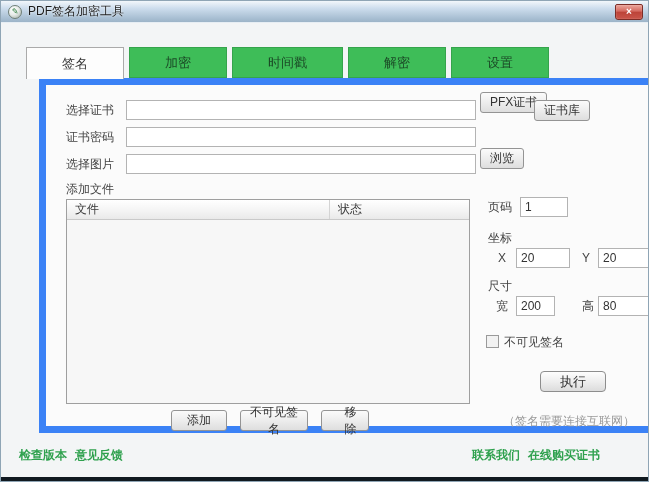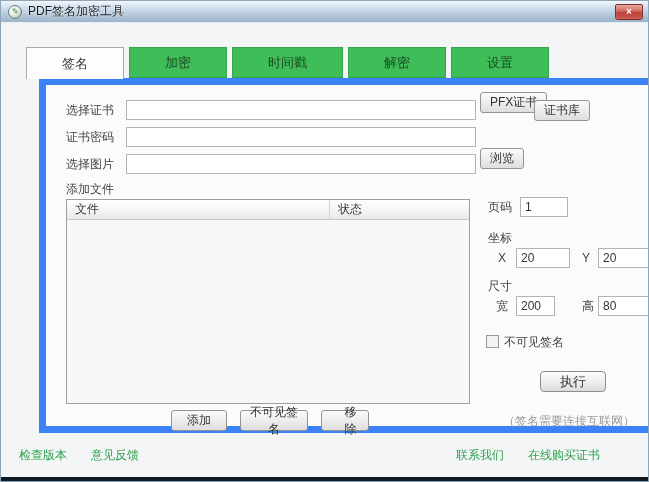--- a/index.html
+++ b/index.html
@@ -101,21 +101,21 @@
     border:1px solid #8d8d8d; border-radius:4px;
     font-family:inherit; font-size:13px; color:#333; cursor:pointer;
   }
   .net-note {
     position:absolute; left:428px; top:328px; width:190px;
     text-align:center; color:#9a9a9a; font-size:12px;
   }
 
   
   .footer-links-left, .footer-links-right {
-    position:absolute; top:446px; display:flex; gap:24px;
+    position:absolute; top:446px; display:flex; gap:8px;font-weight:bold;
   }
   .footer-links-left { left:18px; }
   .footer-links-right { right:48px; }
   .footer-link { color:#2fa14e; cursor:pointer; font-size:12px; }
 
   .bottom-edge {
     position:absolute; left:0; right:0; bottom:0; height:4px; background:#10191f;
   }
 </style>
 </head>

